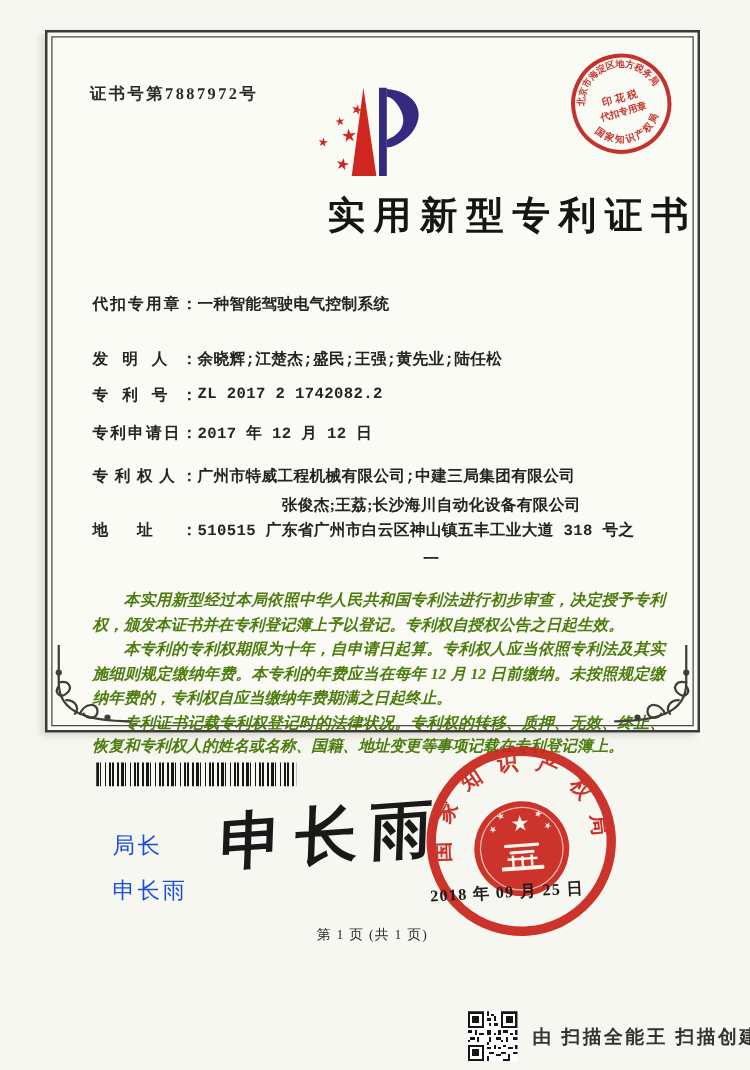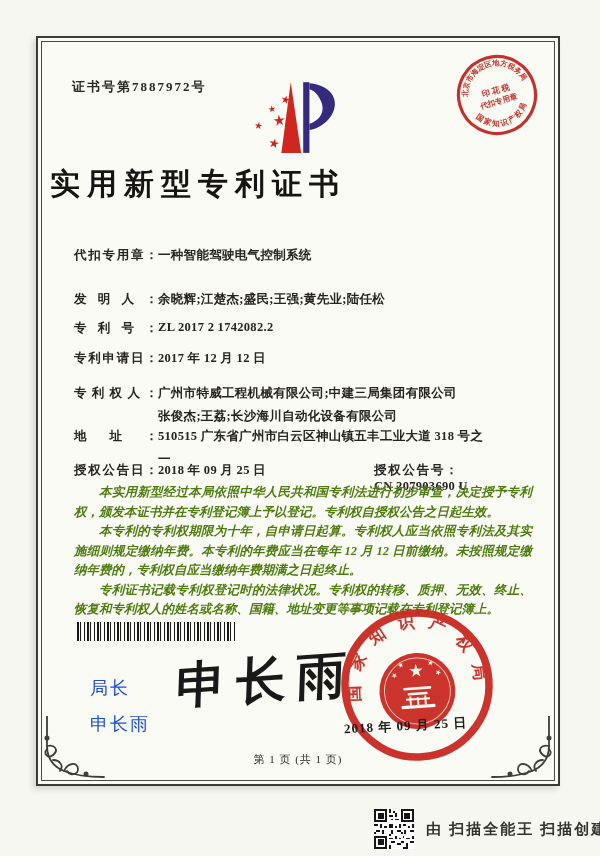--- a/index.html
+++ b/index.html
@@ -6,42 +6,42 @@
   html,body { width:600px; height:856px; }
   body {
     font-family:"Liberation Serif","DejaVu Serif",serif;
     background:#f6f6f0;
     position:relative; overflow:hidden;
     color:#1e1c1a;
   }
   .page { position:absolute; inset:0; background:#f7f7f1; }
   
   .cert {
-    position:absolute; left:36px; top:36px; width:524px; height:750px;
+    position:absolute; left:36px; top:24px; width:524px; height:562px;
     background:#fbfbf5;
     border:2px solid #3a3a36;
     box-shadow:-3px 3px 6px rgba(60,60,50,.18);
   }
   .cert-inner {
     position:absolute; inset:3px; border:1px solid #4a4a44; pointer-events:none;
   }
   .cert-no {
     position:absolute; left:34px; top:40px;
     font-size:13px; font-weight:600; letter-spacing:2px; color:#2a2927;
   }
   .tax-stamp { position:absolute; left:416px; top:14px; width:86px; height:86px; opacity:.92; }
   .logo { position:absolute; left:212px; top:40px; width:96px; height:78px; }
   .title {
     position:absolute; left:0; top:126px; width:100%;
-    text-align:left; font-size:30px; font-weight:700; letter-spacing:7px; color:#161514;padding-left:12px;
+    text-align:right; font-size:30px; font-weight:700; letter-spacing:7px; color:#161514;padding-left:12px;
   }
   .row { position:absolute; left:36px; right:26px; font-size:12.5px; font-weight:600; color:#262422; letter-spacing:.3px; }
   .lbl { display:inline-block; width:84px; text-align:justify; text-align-last:justify; vertical-align:top; }
-  .val { display:inline-block; vertical-align:top; }
-  .cont { display:block; padding-left:84px; margin-top:6px; }
+  .val { display:inline-block; vertical-align:top;font-family:Liberation Mono, monospace; }
+  .cont { display:block; padding-left:84px; margin-top:6px;text-align:center; }
   .grant2 { position:absolute; left:300px; top:0; }
   .body-text {
     position:absolute; left:36px; right:26px; top:445px;
     font-size:12.5px; line-height:19.5px; font-weight:600; color:#4d7c0f;
     text-align:justify; font-style:italic;
   }
   .body-text p { text-indent:2em; }
   .barcode {
     position:absolute; left:39px; top:584px; width:160px; height:19px;
     background:repeating-linear-gradient(90deg,
@@ -145,28 +145,20 @@
     <div class="row" style="top:347px">
       <span class="lbl">专利权人：</span><span class="val">广州市特威工程机械有限公司;中建三局集团有限公司</span>
       <span class="cont">张俊杰;王荔;长沙海川自动化设备有限公司</span>
     </div>
 
     <div class="row" style="top:390px">
       <span class="lbl">地址：</span><span class="val" style="max-width:360px">510515 广东省广州市白云区神山镇五丰工业大道 318 号之</span>
       <span class="cont">一</span>
     </div>
 
-    <div class="row" style="top:424px">
-      <span>
-        <span class="lbl">授权公告日：</span><span class="val">2018 年 09 月 25 日</span>
-      </span>
-      <span class="grant2">
-        <span class="lbl">授权公告号：</span><span class="val">CN 207903690 U</span>
-      </span>
-    </div>
 
     <div class="body-text">
       <p>本实用新型经过本局依照中华人民共和国专利法进行初步审查，决定授予专利权，颁发本证书并在专利登记簿上予以登记。专利权自授权公告之日起生效。</p>
       <p>本专利的专利权期限为十年，自申请日起算。专利权人应当依照专利法及其实施细则规定缴纳年费。本专利的年费应当在每年 12 月 12 日前缴纳。未按照规定缴纳年费的，专利权自应当缴纳年费期满之日起终止。</p>
       <p>专利证书记载专利权登记时的法律状况。专利权的转移、质押、无效、终止、恢复和专利权人的姓名或名称、国籍、地址变更等事项记载在专利登记簿上。</p>
     </div>
 
     <div class="barcode"></div>
 
     <div class="signer">

